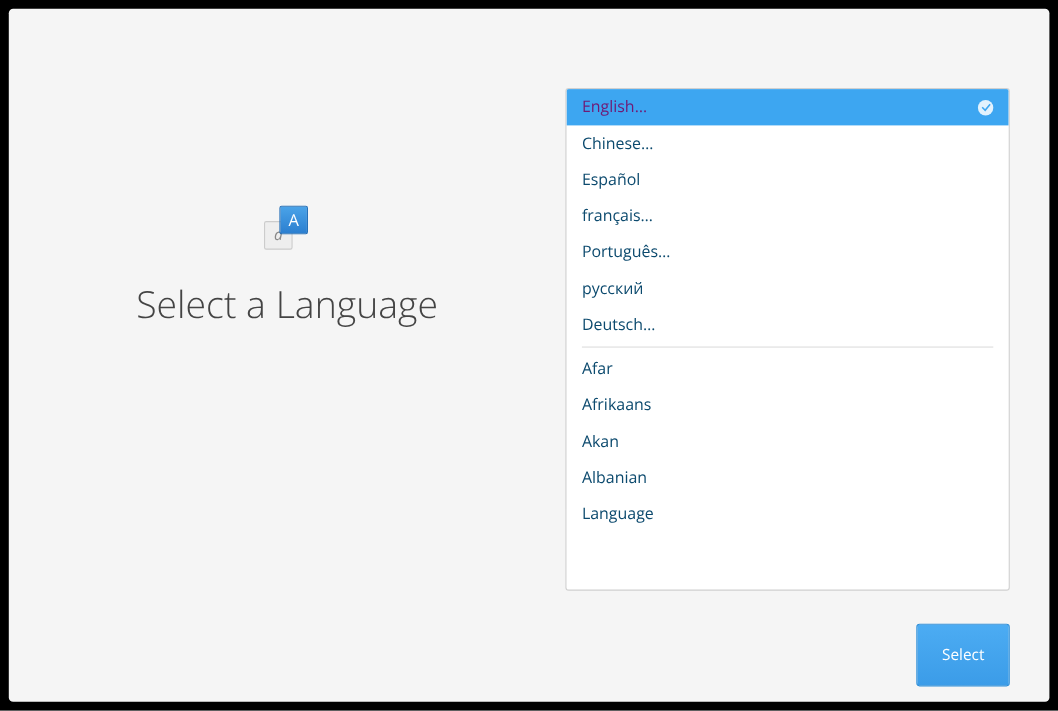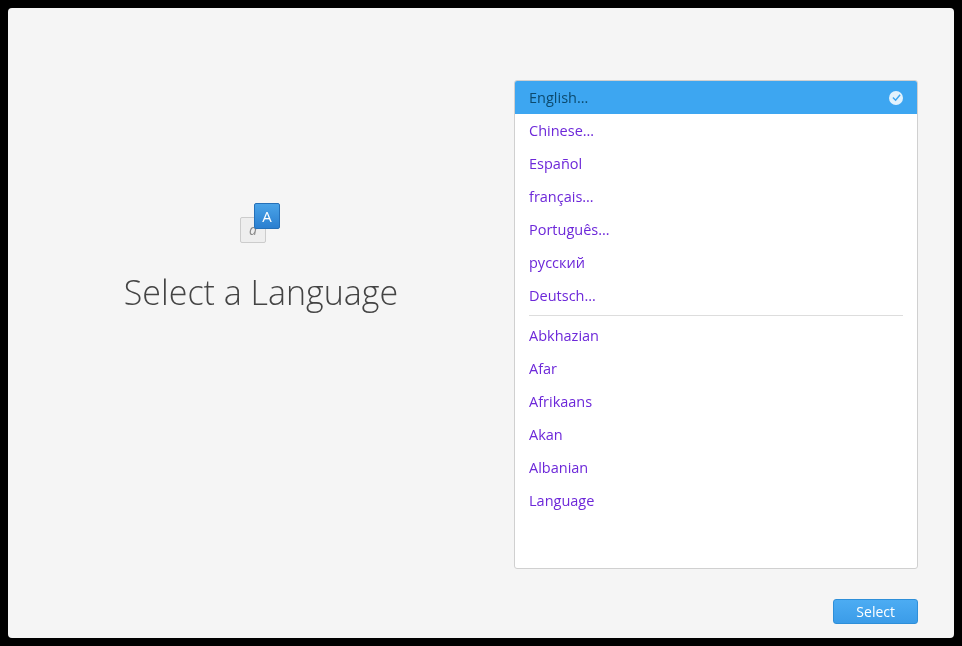--- a/index.html
+++ b/index.html
@@ -94,29 +94,29 @@
       border: 1px solid #d0d0d0;
       border-radius: 3px;
       flex: 1;
       overflow: hidden;
       display: flex;
       flex-direction: column;
     }
     .list-item {
       padding: 7px 14px;
       font-size: 14.5px;
-      color: #6d28d9;
+      color: #0c4a6e;
       cursor: pointer;
       display: flex;
       align-items: center;
       justify-content: space-between;
     }
     .list-item.selected {
       background: #3da6f1;
-      color: #0c4a6e;
+      color: #701a75;
     }
     .check-icon {
       width: 14px;
       height: 14px;
       border-radius: 50%;
       background: rgba(255,255,255,0.85);
       display: flex;
       align-items: center;
       justify-content: center;
     }
@@ -133,21 +133,21 @@
     .footer {
       padding: 10px 36px 14px 0;
       display: flex;
       justify-content: flex-end;
     }
     .select-btn {
       background: linear-gradient(to bottom, #4cacf3, #3b9ce8);
       border: 1px solid #2e8fd9;
       color: #fff;
       font-size: 14px;
-      padding: 2px 22px;
+      padding: 18px 22px;
       border-radius: 3px;
       cursor: pointer;
       font-family: inherit;
     }
   </style>
 </head>
 <body>
 
 <div class="window">
   <div class="content">
@@ -184,23 +184,20 @@
             <div class="list-item">
               <span>русский</span>
             </div>
             <div class="list-item">
               <span>Deutsch…</span>
             </div>
           </div>
         <div class="separator"></div>
         <div id="secondary-list">
             <div class="list-item">
-              <span>Abkhazian</span>
-            </div>
-            <div class="list-item">
               <span>Afar</span>
             </div>
             <div class="list-item">
               <span>Afrikaans</span>
             </div>
             <div class="list-item">
               <span>Akan</span>
             </div>
             <div class="list-item">
               <span>Albanian</span>

